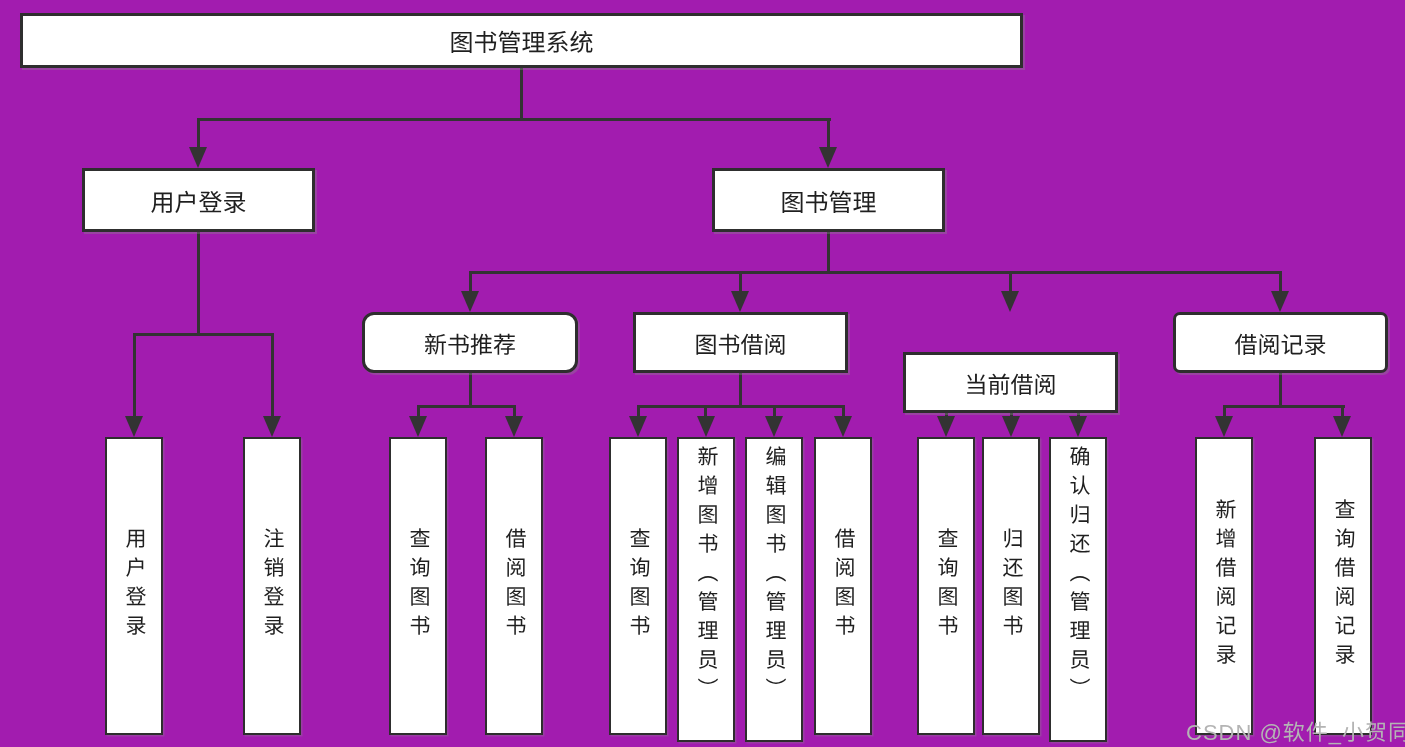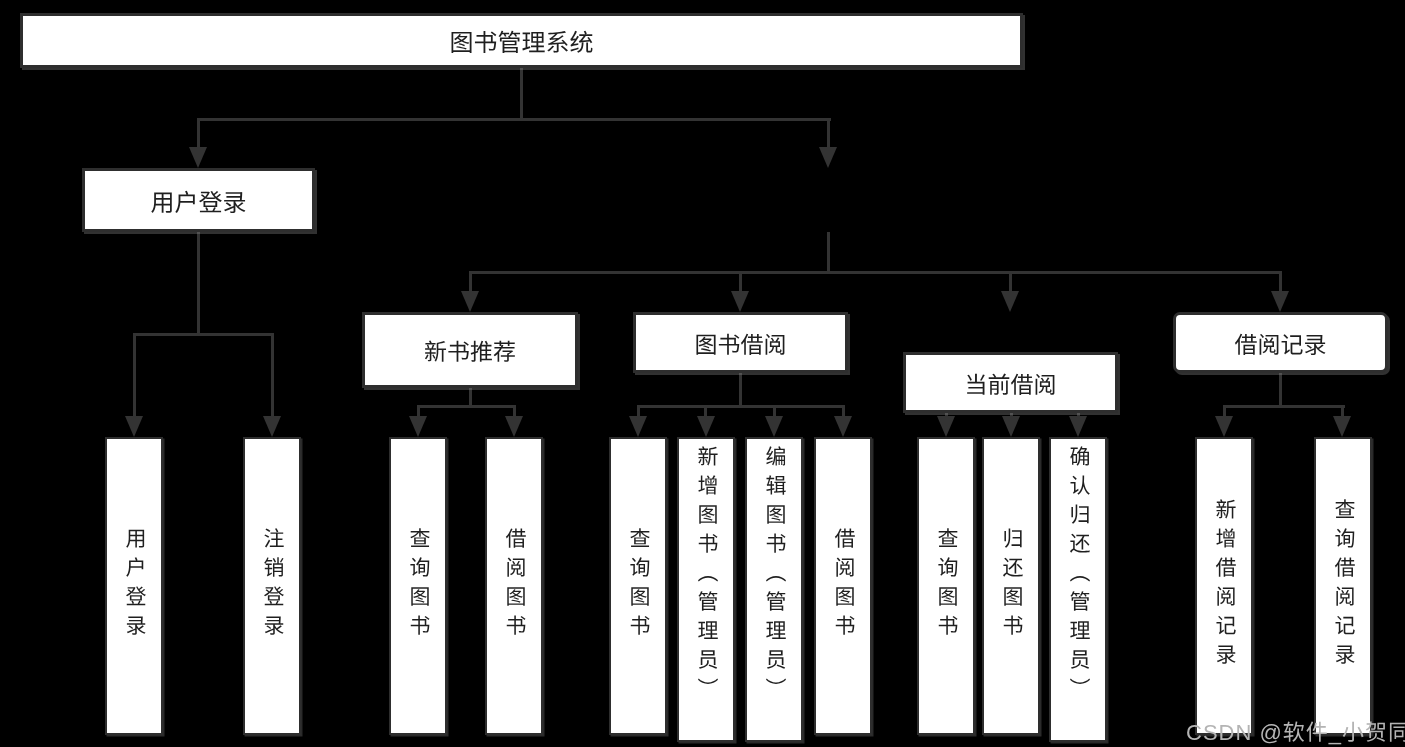--- a/index.html
+++ b/index.html
@@ -1,17 +1,17 @@
 <!DOCTYPE html>
 <html lang="zh-CN" style="--line: #333333; --border: #2e2e2e; --text: #1f1f1f; --watermark: #b4b4b4;"><head>
 <meta charset="utf-8">
 <style>
   html,body{margin:0;padding:0;background:#fff;}
   .canvas{
-    position:relative;width:1405px;height:747px;background:#000000;overflow:hidden;
+    position:relative;width:1405px;height:747px;background:#a21caf;overflow:hidden;
     font-family:"Liberation Sans","DejaVu Sans",sans-serif;color:var(--text,#1f1f1f);
   }
   .box{
     position:absolute;box-sizing:border-box;background:#fff;
     border:3px solid var(--border,#2e2e2e);
     display:flex;align-items:center;justify-content:center;
     box-shadow:2px 2px 0 rgba(140,140,140,.35);
     z-index:2;
   }
   .hlabel{font-size:24px;white-space:nowrap;}
@@ -46,40 +46,43 @@
   <div class="vline" style="left:520px;top:68px;height:51px;"></div>
   <div class="hline" style="left:197px;top:118px;width:634px;"></div>
   <div class="vline" style="left:197px;top:118px;height:32px;"></div>
   <div class="ahead" style="left:189px;top:147px;"></div>
   <div class="vline" style="left:827px;top:118px;height:32px;"></div>
   <div class="ahead" style="left:819px;top:147px;"></div>
 
   <div class="box" style="left:82px;top:168px;width:233px;height:64px;">
     <span class="hlabel">用户登录</span>
   </div>
+  <div class="box" style="left:712px;top:168px;width:233px;height:64px;">
+    <span class="hlabel">图书管理</span>
+  </div>
 
   <div class="vline" style="left:197px;top:232px;height:104px;"></div>
   <div class="hline" style="left:133px;top:333px;width:141px;"></div>
   <div class="vline" style="left:133px;top:333px;height:86px;"></div>
   <div class="ahead" style="left:125px;top:416px;"></div>
   <div class="vline" style="left:271px;top:333px;height:86px;"></div>
   <div class="ahead" style="left:263px;top:416px;"></div>
 
   <div class="vline" style="left:827px;top:232px;height:42px;"></div>
   <div class="hline" style="left:469px;top:271px;width:813px;"></div>
   <div class="vline" style="left:469px;top:271px;height:22px;"></div>
   <div class="ahead" style="left:461px;top:291px;"></div>
   <div class="vline" style="left:739px;top:271px;height:22px;"></div>
   <div class="ahead" style="left:731px;top:291px;"></div>
   <div class="vline" style="left:1009px;top:271px;height:22px;"></div>
   <div class="ahead" style="left:1001px;top:291px;"></div>
   <div class="vline" style="left:1279px;top:271px;height:22px;"></div>
   <div class="ahead" style="left:1271px;top:291px;"></div>
 
-  <div class="box l3" style="left:362px;top:312px;width:216px;height:76px;">
+  <div class="box l3" style="left:362px;top:312px;width:216px;height:61px;border-radius:12px;">
     <span class="hlabel">新书推荐</span>
   </div>
   <div class="box l3" style="left:633px;top:312px;width:215px;height:61px;">
     <span class="hlabel">图书借阅</span>
   </div>
   <div class="box l3" style="left:903px;top:312px;width:215px;height:61px;margin-top:40px;">
     <span class="hlabel">当前借阅</span>
   </div>
   <div class="box l3" style="left:1173px;top:312px;width:215px;height:61px;border-radius:7px;">
     <span class="hlabel">借阅记录</span>

